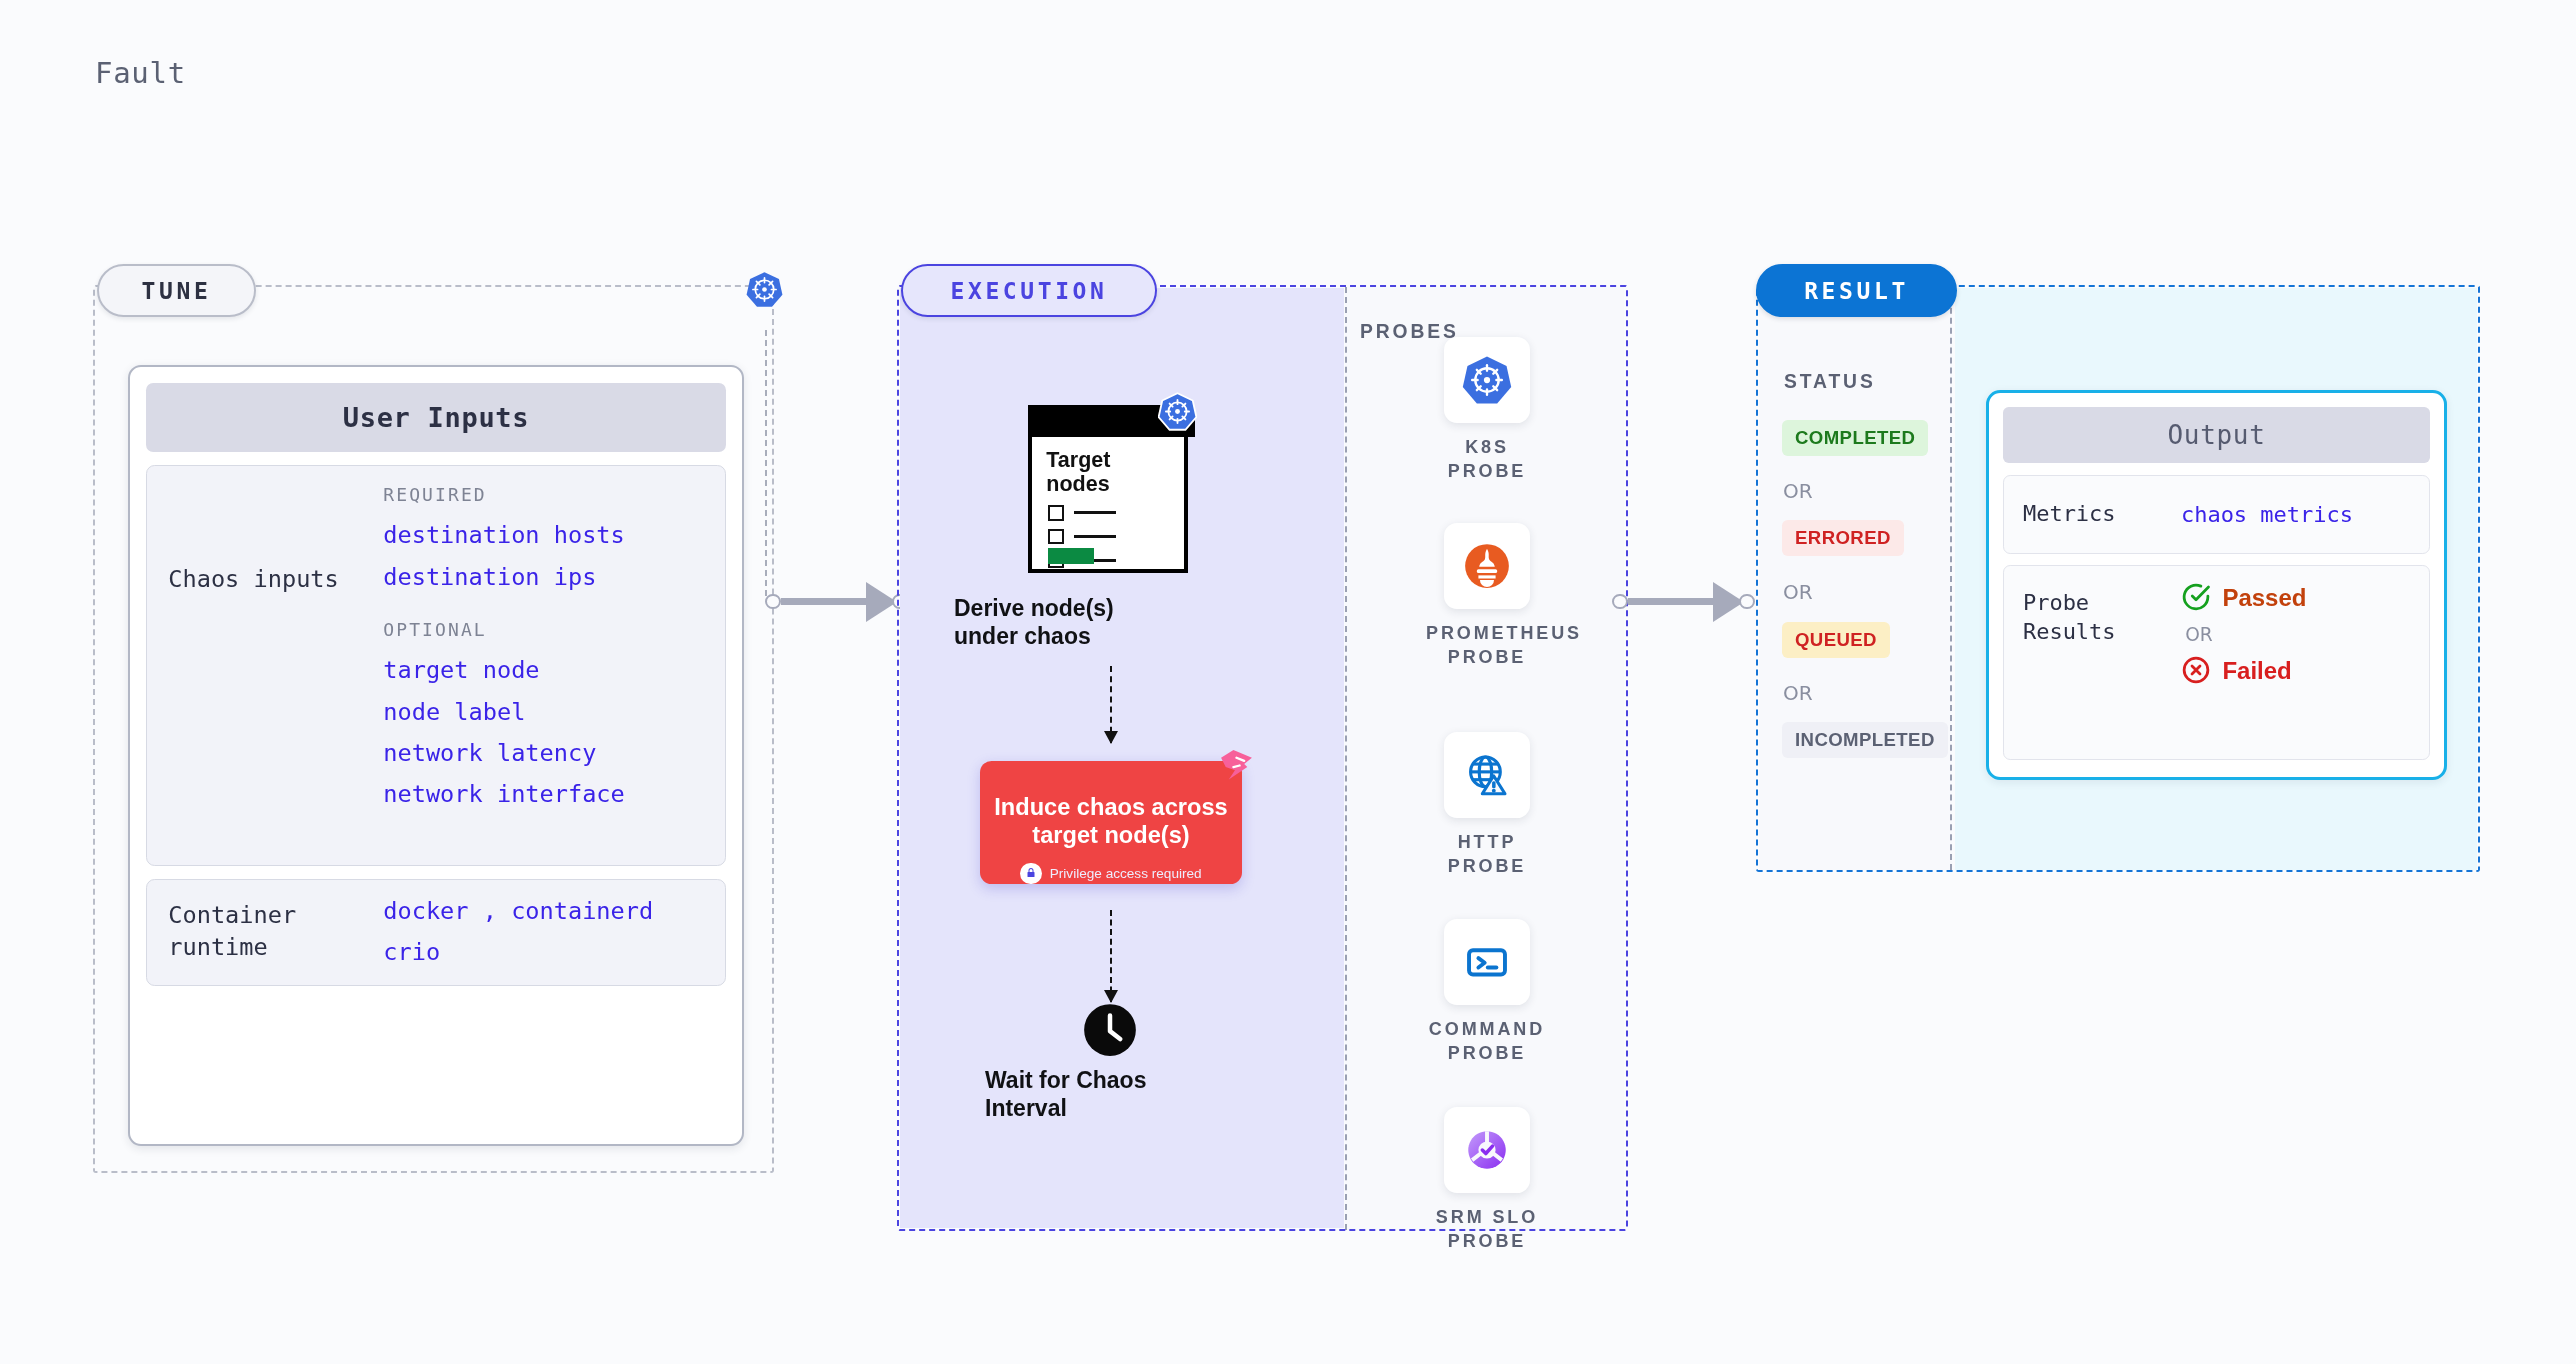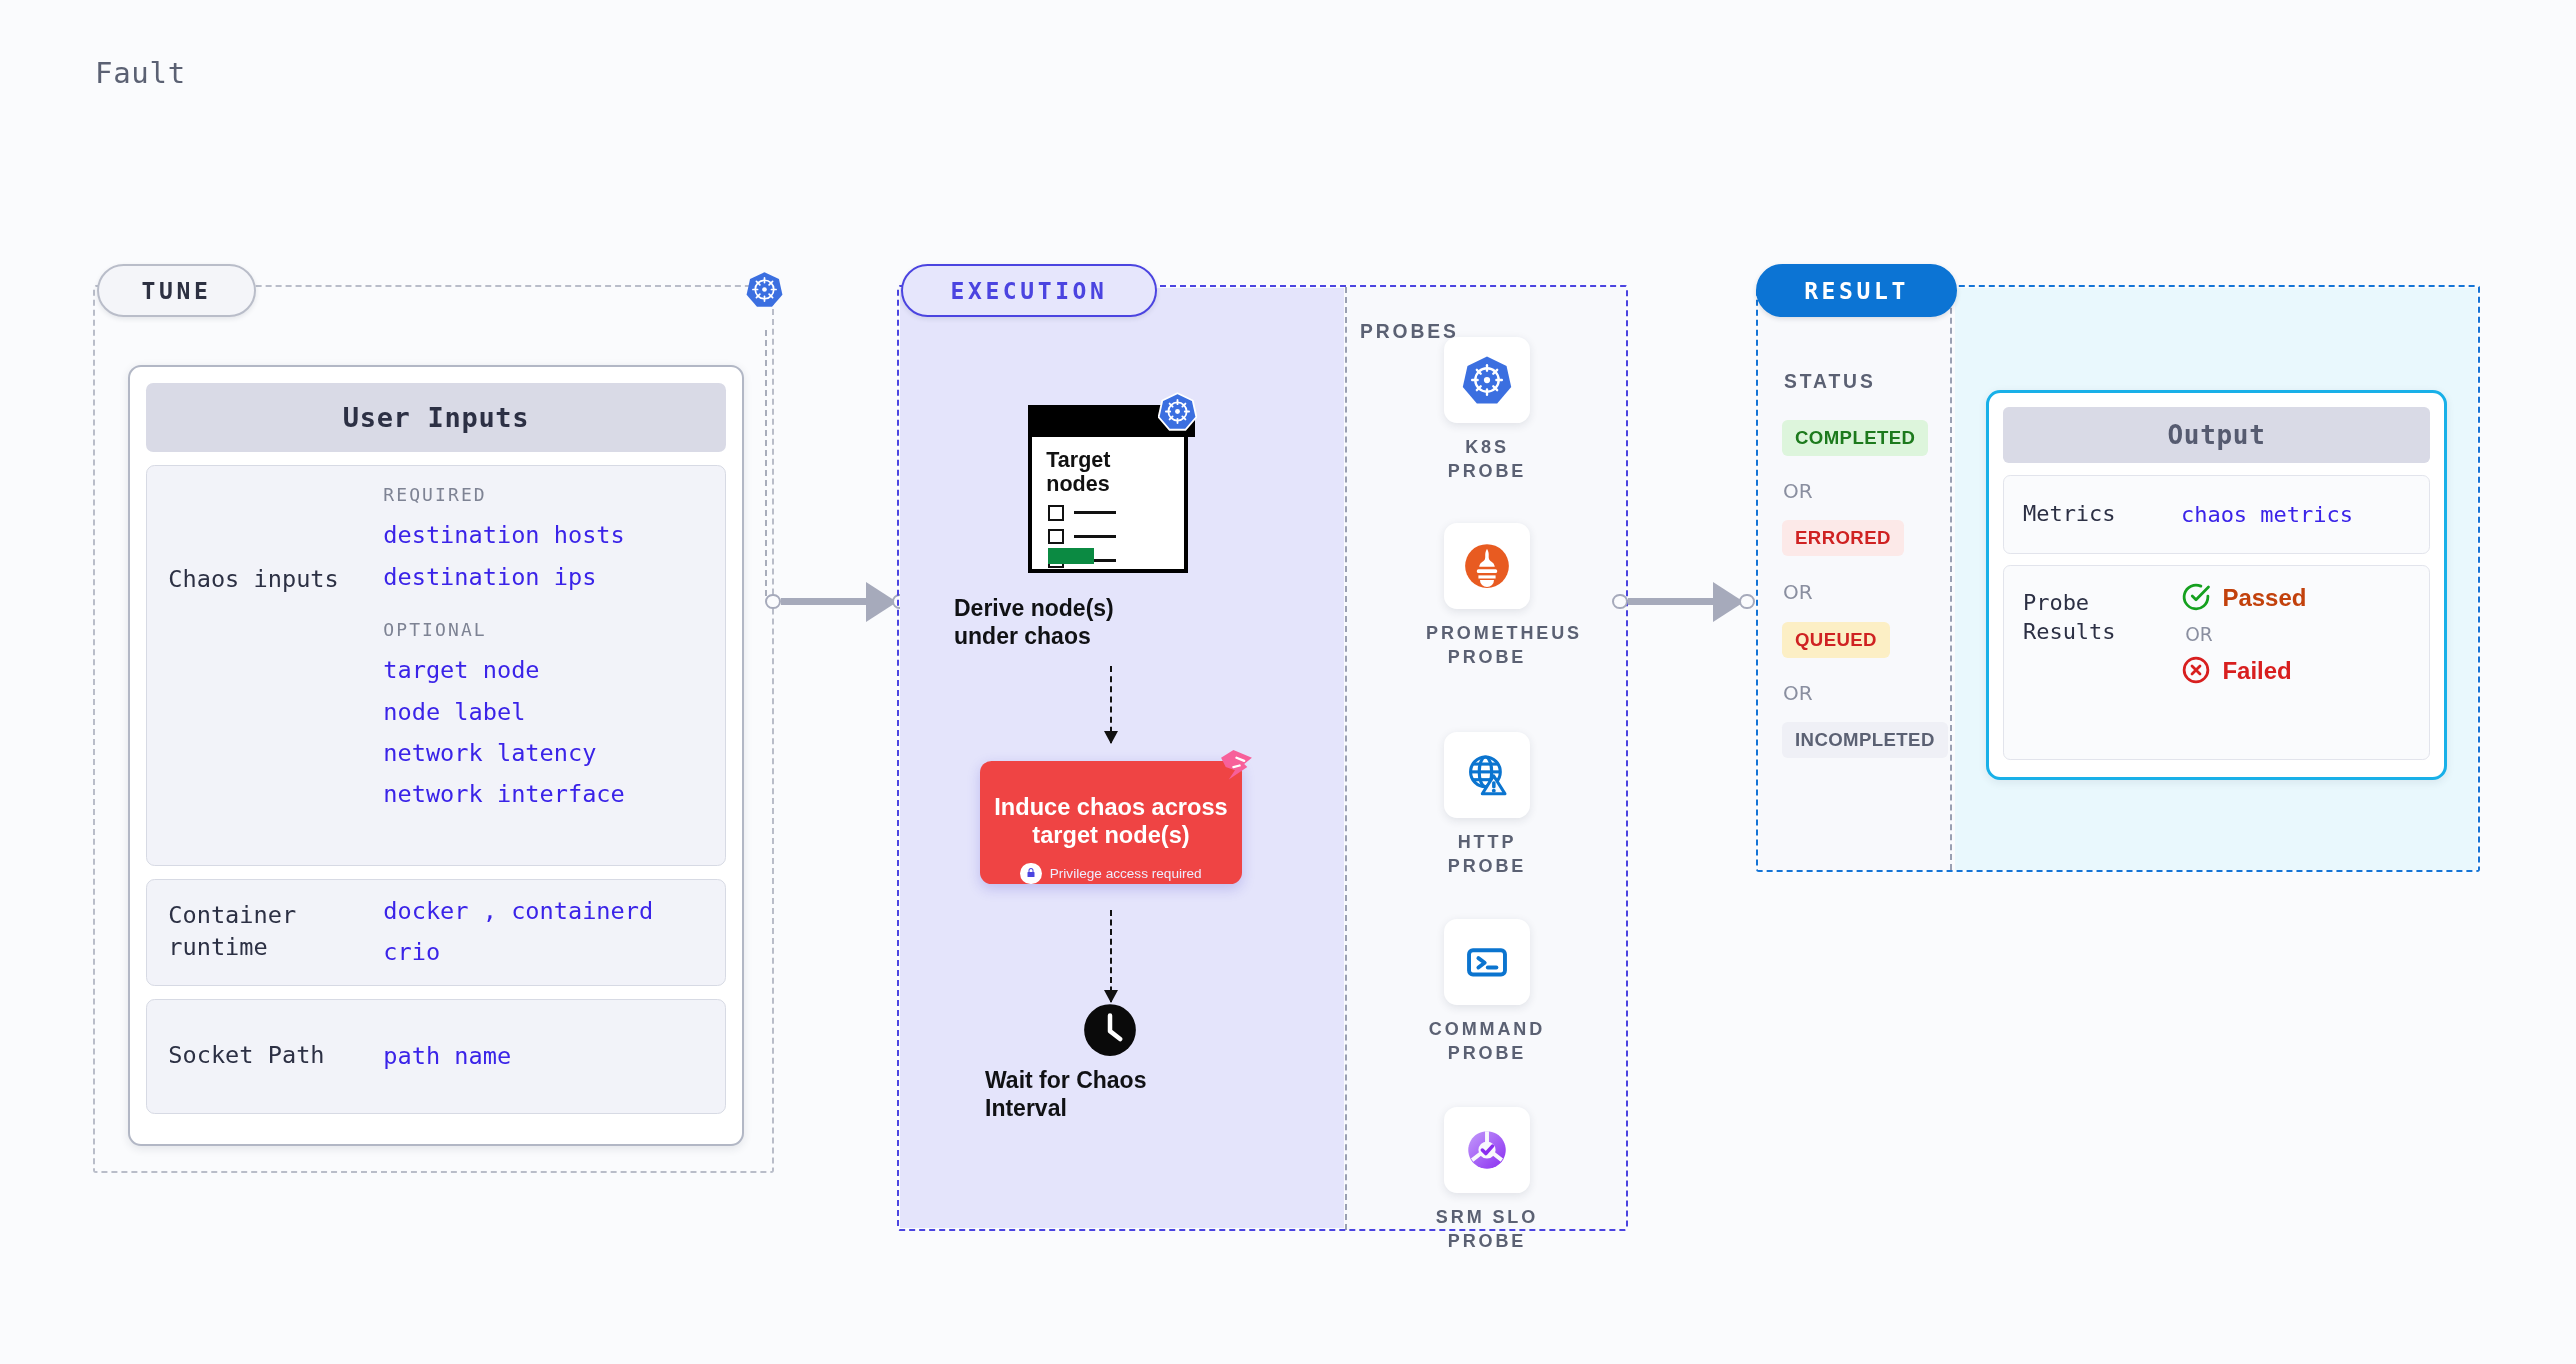--- a/index.html
+++ b/index.html
@@ -253,21 +253,21 @@
     position: absolute; left: 1986px; top: 390px;
     width: 461px; height: 390px;
     background: #ffffff; border: 3.6px solid #18b0e8;
     border-radius: 14.3px; padding: 14.3px;
     box-shadow: 0 2.9px 8.6px rgba(30,35,60,.08);
   }
   .out-header {
     height: 56px; background: #d9dae6; border-radius: 5.7px;
     display: flex; align-items: center; justify-content: center;
     font-family: "DejaVu Sans Mono", monospace;
-    font-size: 26px; font-weight: 700; color: #565b70; letter-spacing: 0.7px;
+    font-size: 26px; font-weight: 400; color: #565b70; letter-spacing: 0.7px;
   }
   .out-row {
     margin-top: 11.5px; background: #fafbfd;
     border: 1.4px solid #e2e4ec; border-radius: 7.2px;
     display: flex; padding: 15.8px 18.6px;
   }
   .out-lbl {
     width: 158px; flex: none;
     font-family: "DejaVu Sans Mono", monospace;
     font-size: 22px; color: #2c3044; line-height: 1.3;
@@ -335,26 +335,20 @@
 
     <div class="sub-box sb-rt">
       <div class="sb-label" style="white-space:pre-line">Container
 runtime</div>
       <div class="sb-values">
         <div class="val">docker , containerd</div>
         <div class="val">crio</div>
       </div>
     </div>
 
-    <div class="sub-box sb-sock">
-      <div class="sb-label">Socket Path</div>
-      <div class="sb-values">
-        <div class="val">path name</div>
-      </div>
-    </div>
   </div>
 
   <div class="conn conn1">
     <span class="dot"></span>
     <span class="bar"></span>
     <span class="head"></span>
     <span class="dot"></span>
   </div>
 
   <div class="exec-bg"></div>

